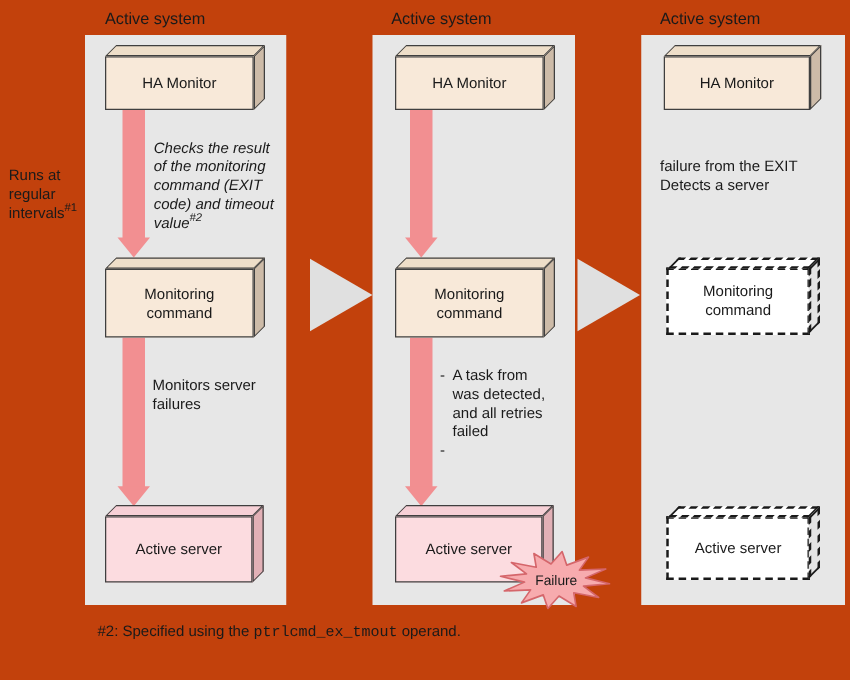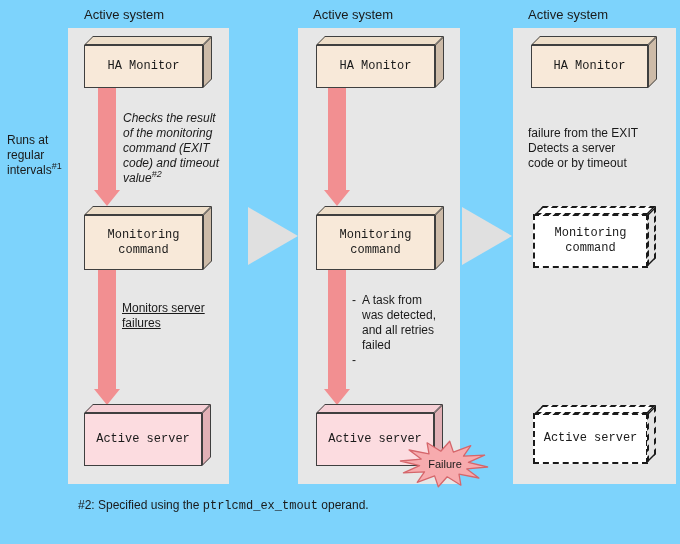--- a/index.html
+++ b/index.html
@@ -1,32 +1,32 @@
 <!DOCTYPE html>
 <html><head>
 <meta charset="utf-8">
 <style>
   html,body { margin:0; padding:0; background:#fff; }
   .canvas {
-    position:relative; width:680px; height:544px; background:#7dd3fc;
+    position:relative; width:680px; height:544px; background:#c2410c;
     font-family:"Liberation Sans", sans-serif; font-size:12px; color:#1a1a1a;
     overflow:hidden;
   }
   .panel { position:absolute; top:28px; height:456px; background:#e7e7e7; }
   .ptitle { position:absolute; top:7px; font-size:13px; white-space:nowrap; }
 
   
   .tri { position:absolute; width:0; height:0;
     border-top:29px solid transparent; border-bottom:29px solid transparent;
     border-left:50px solid #e0e0e0; }
 
   
   .box3d { position:absolute; background:#f8e9d9; border:1px solid #3f3f3f;
     display:flex; flex-direction:column; align-items:center; justify-content:center;
-    line-height:15px; z-index:3;font-family:Liberation Mono, monospace; }
+    line-height:15px; z-index:3; }
   .box3d::before { content:""; position:absolute; left:-1px; top:-10px;
     width:calc(100% + 2px); height:9px; background:#eedec9; border:1px solid #3f3f3f;
     box-sizing:border-box; transform:skewX(-45deg); transform-origin:0 100%; }
   .box3d::after { content:""; position:absolute; top:-1px; right:-10px;
     width:9px; height:calc(100% + 2px); background:#cdbba8; border:1px solid #3f3f3f;
     box-sizing:border-box; transform:skewY(-45deg); transform-origin:0 0; }
 
   .box3d.pink { background:#fcdce0; }
   .box3d.pink::before { background:#f6d0d6; }
   .box3d.pink::after  { background:#e2b0b6; }
@@ -97,21 +97,21 @@
   </div>
 
   <div class="note" style="left:123px; top:111px;font-style:italic;">
     <div>Checks the result</div>
     <div>of the monitoring</div>
     <div>command (EXIT</div>
     <div>code) and timeout</div>
     <div><span>value</span><sup>#2</sup></div>
   </div>
 
-  <div class="note" style="left:122px; top:301px;text-decoration:underline;">
+  <div class="note" style="left:122px; top:301px;">
     <div>Monitors server</div>
     <div>failures</div>
   </div>
 
   <div class="arrow" style="left:324px; top:88px; height:118px;">
     <div class="shaft"></div>
     <div class="head"></div>
   </div>
   <div class="arrow" style="left:324px; top:270px; height:135px;">
     <div class="shaft"></div>
@@ -149,21 +149,20 @@
     <text x="47" y="29" text-anchor="middle">Failure</text>
   </svg>
 
   <div class="box3d" style="left:531px; top:45px; width:115px; height:41px;">
     <div>HA Monitor</div>
   </div>
 
   <div class="note" style="left:528px; top:126px;">
     <div>failure from the EXIT</div>
     <div>Detects a server</div>
-    <div>code or by timeout</div>
   </div>
 
   <div class="box3d dashed" style="left:533px; top:214px; width:111px; height:50px;">
     <div>Monitoring</div>
     <div>command</div>
   </div>
   <div class="box3d dashed" style="left:533px; top:413px; width:111px; height:47px;">
     <div>Active server</div>
   </div>
 

